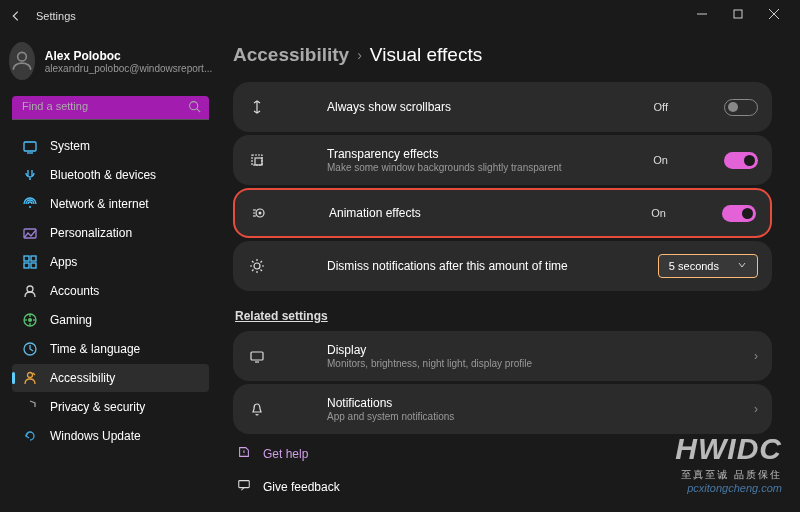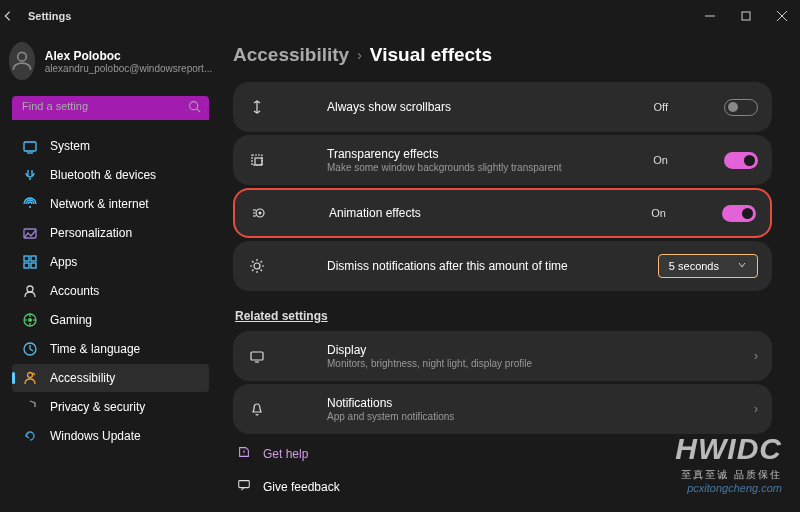--- a/index.html
+++ b/index.html
@@ -1,17 +1,17 @@
 <!DOCTYPE html>
 <html><head>
 <meta charset="utf-8">
 <style>
 * { margin: 0; padding: 0; box-sizing: border-box; font-family: "Segoe UI", sans-serif; }
 body { background: #1a1a1a; color: #fff; width: 800px; height: 512px; overflow: hidden; font-size: 12px; }
-.titlebar { height: 32px; display: flex; align-items: center; padding: 0 0; font-weight: bold; }
+.titlebar { height: 32px; display: flex; padding: 0 8px; }
 .titlebar-left { display: flex; align-items: center; gap: 12px; }
 .titlebar-back { width: 16px; height: 16px; display: flex; align-items: center; justify-content: center; cursor: pointer; color: #ccc; }
 .titlebar-title { font-size: 11px; color: #ddd; }
 .titlebar-right { margin-left: auto; display: flex; }
 .win-btn { width: 36px; height: 28px; display: flex; align-items: center; justify-content: center; color: #ccc; cursor: pointer; }
 .layout { display: flex; height: calc(100% - 32px); }
 .sidebar { width: 215px; padding: 4px 6px 0 12px; display: flex; flex-direction: column; }
 .profile { display: flex; align-items: center; gap: 10px; padding: 6px 2px 12px 2px; justify-content: center; }
 .avatar { width: 38px; height: 38px; border-radius: 50%; background: #3a3a3a; display: flex; align-items: center; justify-content: center; }
 .profile-name { font-size: 12px; font-weight: 600; }
@@ -22,21 +22,21 @@
 .search-icon { position: absolute; right: 8px; top: 50%; transform: translateY(-50%); color: #aaa; }
 .nav { display: flex; flex-direction: column; gap: 1px; overflow-y: auto; }
 .nav-item { display: flex; align-items: center; gap: 12px; padding: 6px 10px; border-radius: 4px; cursor: pointer; position: relative; font-size: 12px; }
 .nav-item.active { background: #2d2d2d; }
 .nav-item.active::before { content: ""; position: absolute; left: 0; top: 8px; bottom: 8px; width: 3px; background: #60cdff; border-radius: 2px; }
 .nav-icon { width: 16px; height: 16px; display: flex; align-items: center; justify-content: center; flex-shrink: 0; }
 .content { flex: 1; padding: 12px 28px 0 18px; overflow-y: auto; }
 .breadcrumb { display: flex; align-items: center; gap: 8px; margin-bottom: 16px; }
 .bc-parent { font-size: 19px; font-weight: 600; color: #aaa; cursor: pointer; }
 .bc-sep { color: #888; font-size: 14px; }
-.bc-current { font-size: 19px; font-weight: 700; color: #fff; }
+.bc-current { font-size: 19px; font-weight: 400; color: #fff; }
 .setting-row { background: #2b2b2b; border-radius: 16px; padding: 10px 14px; display: flex; align-items: center; margin-bottom: 3px; min-height: 50px; gap: 46px; }
 .setting-row.highlighted { border: 2px solid #e74c3c; }
 .row-icon { width: 20px; height: 20px; display: flex; align-items: center; justify-content: center; margin-right: 14px; color: #ddd; flex-shrink: 0; }
 .row-text { flex: 1; }
 .row-title { font-size: 12px; color: #fff; }
 .row-sub { font-size: 10px; color: #999; margin-top: 1px; }
 .toggle-state { font-size: 11px; margin-right: 10px; color: #ddd; }
 .toggle { width: 34px; height: 17px; border-radius: 10px; position: relative; cursor: pointer; flex-shrink: 0; }
 .toggle.off { border: 1px solid #888; background: transparent; }
 .toggle.off::after { content: ""; position: absolute; width: 10px; height: 10px; border-radius: 50%; background: #888; top: 2.5px; left: 3px; }

